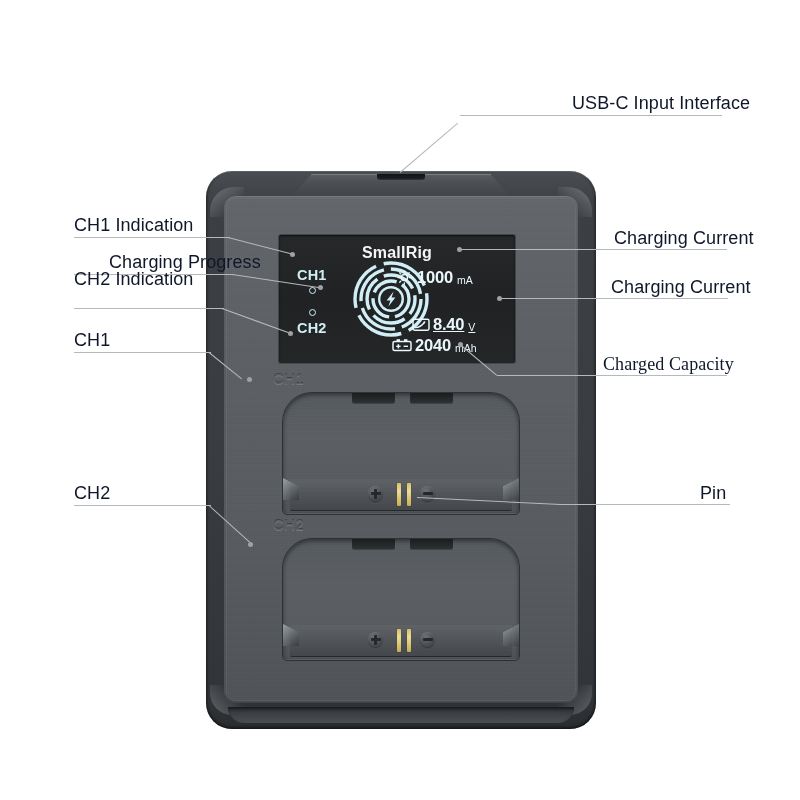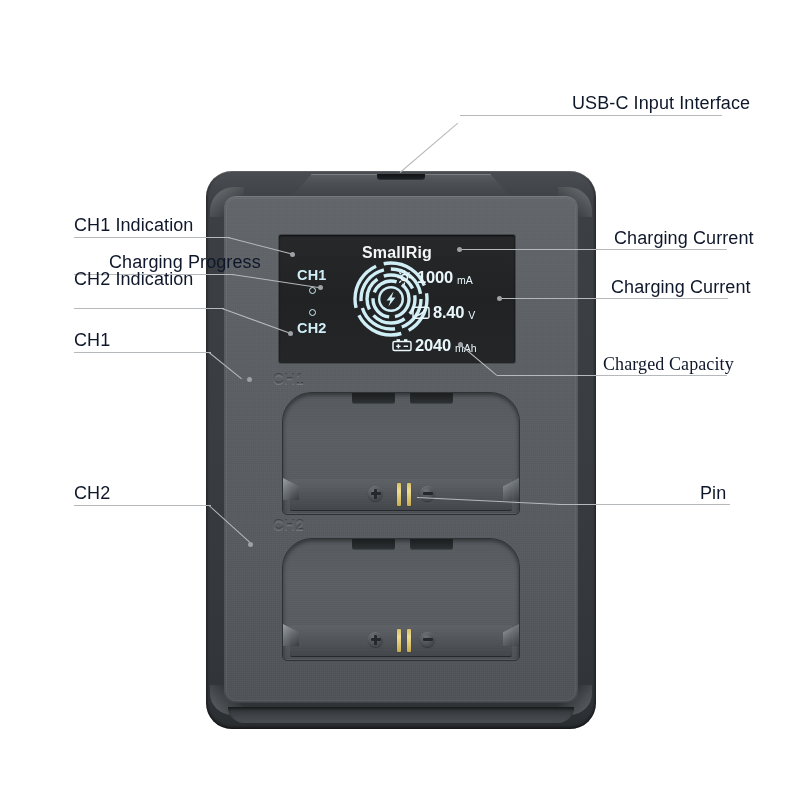--- a/index.html
+++ b/index.html
@@ -205,21 +205,21 @@
     letter-spacing: -0.2px;
   }
   .readout .unit {
     font-size: 10.5px;
     font-weight: 500;
     margin-left: 1px;
     position: relative;
     top: 2px;
   }
   .ro-current  { left: 118px; top: 33px; }
-  .ro-voltage  { left: 133px; top: 68px; }
+  .ro-voltage  { left: 133px; top: 80px; text-decoration: underline; }
   .ro-capacity { left: 113px; top: 101px; }
   .ro-icon { display: block; }
 
   
   .slot {
     position: absolute;
     left: 58px;
     width: 238px;
     height: 123px;
   }

